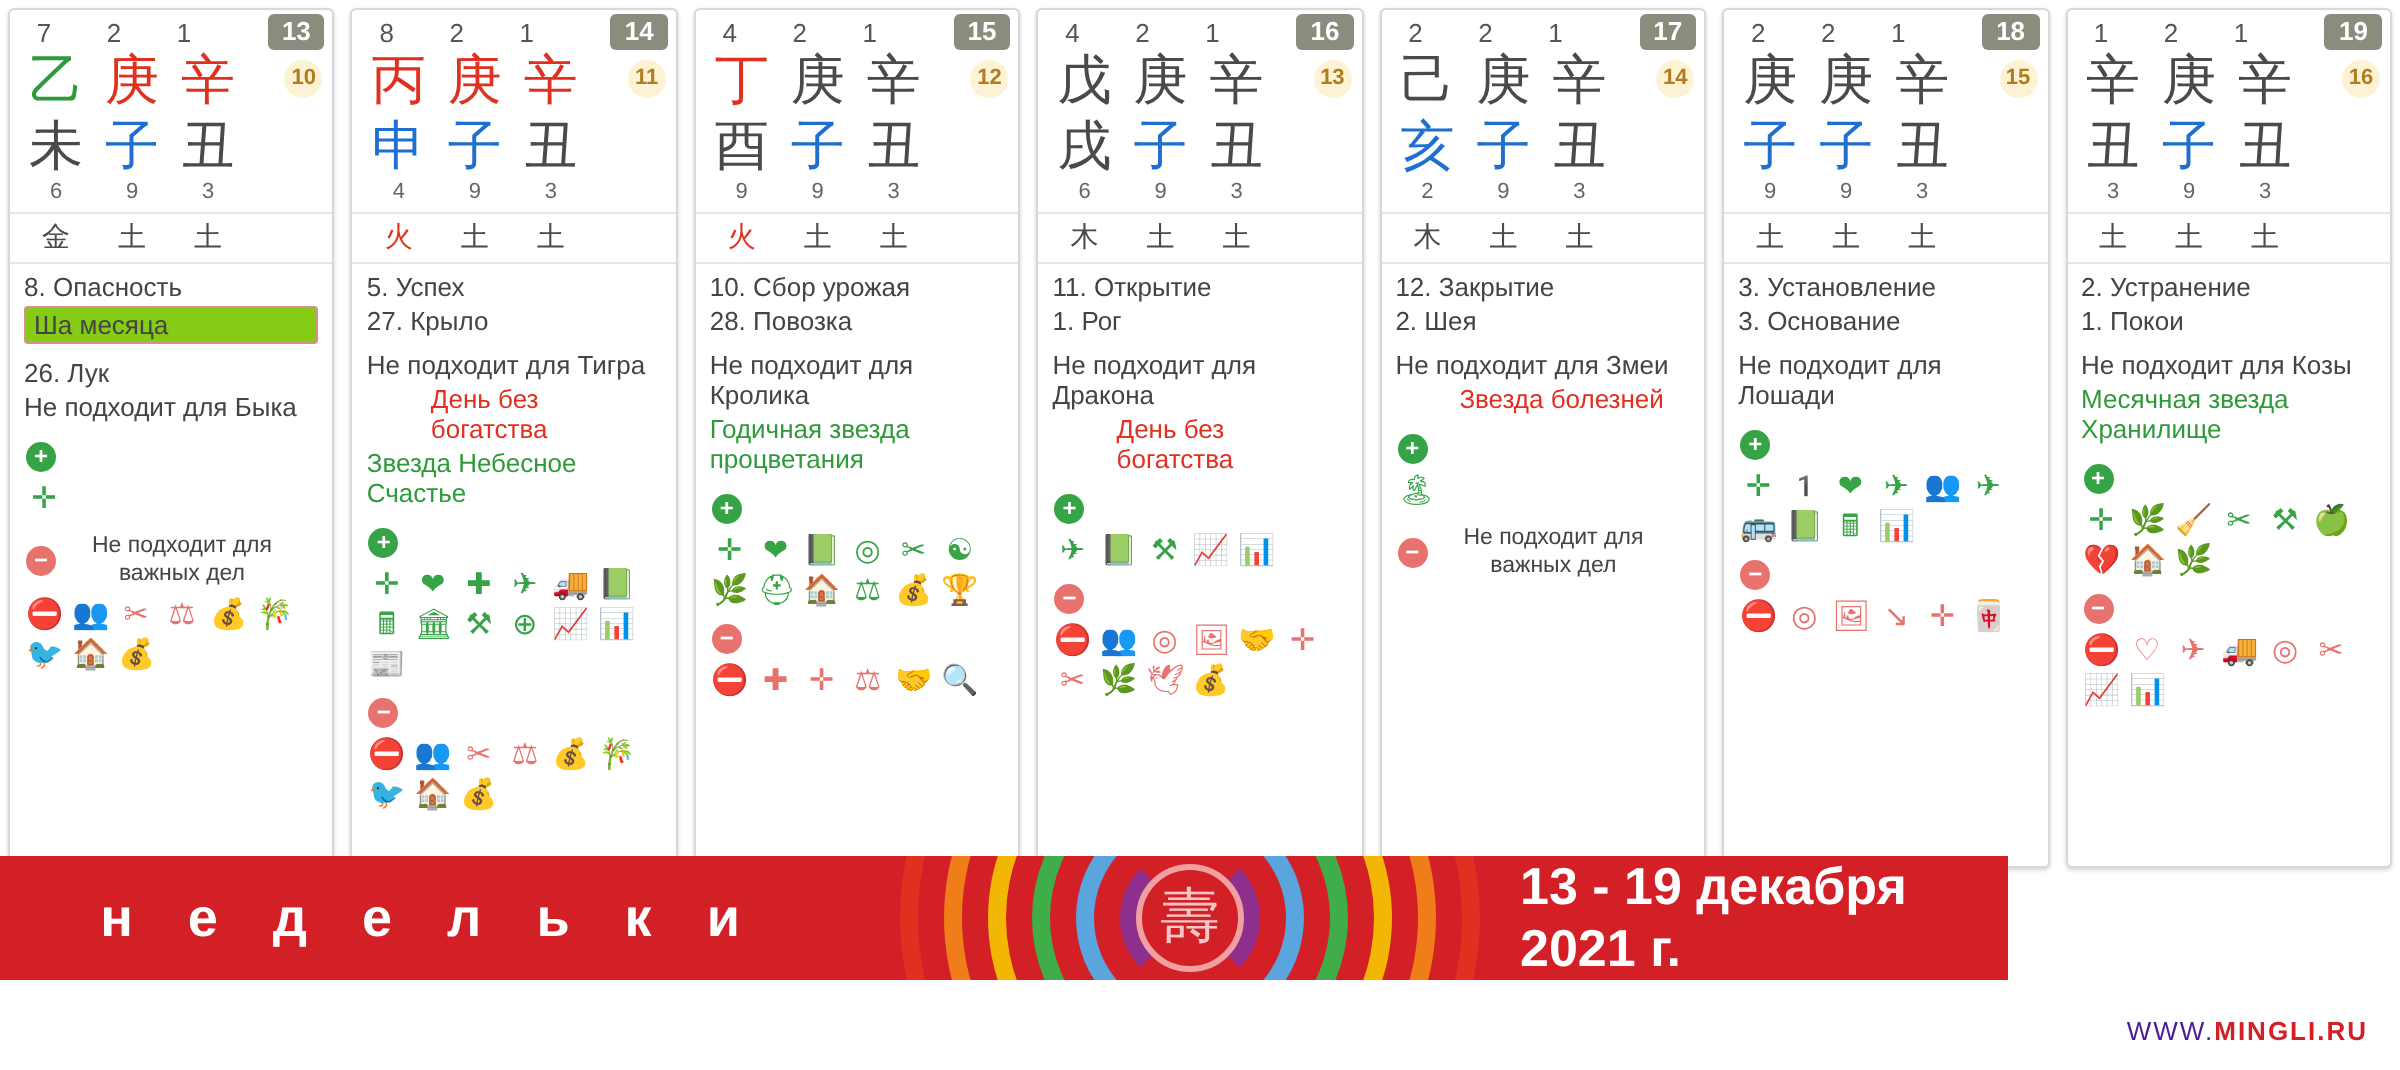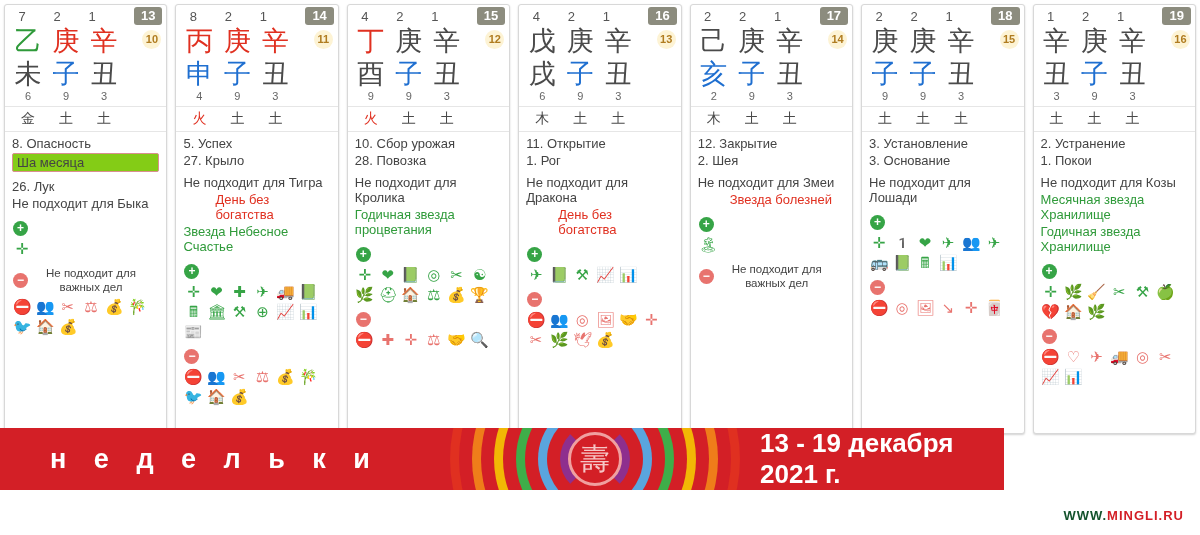--- a/index.html
+++ b/index.html
@@ -221,21 +221,21 @@
     text-align: center;
     font-family: "DejaVu Sans", sans-serif;
     z-index: 5;
   }
   .footer {
     position: absolute;
     right: 16px; bottom: 12px;
     font-size: 13px;
     letter-spacing: 1px;
   }
-  .footer .w { color: #14532d; font-weight: bold; }
+  .footer .w { color: #4c1d95; }
   .footer .m { color: #d31f26; font-weight: bold; }
 </style>
 </head>
 <body>
 
 <div id="page">
 
   <div class="cards" id="cards">
       <div class="card">
         <div class="topnums">
@@ -615,21 +615,20 @@
         <div class="elements">
           <span class="c-gray">土</span>
           <span class="c-gray">土</span>
           <span class="c-gray">土</span>
         </div>
         <div class="lines">
           <div class="line">2. Устранение</div>
           <div class="line">1. Покои</div>
           <div class="line gap">Не подходит для Козы</div>
           <div class="line green">Месячная звезда Хранилище</div>
-          <div class="line green">Годичная звезда Хранилище</div>
         </div>
         <div class="marker-line">
           <span class="plusmark">+</span>
         </div>
         <div class="icons good">
           <i>✛</i>
           <i>🌿</i>
           <i>🧹</i>
           <i>✂</i>
           <i>⚒</i>

